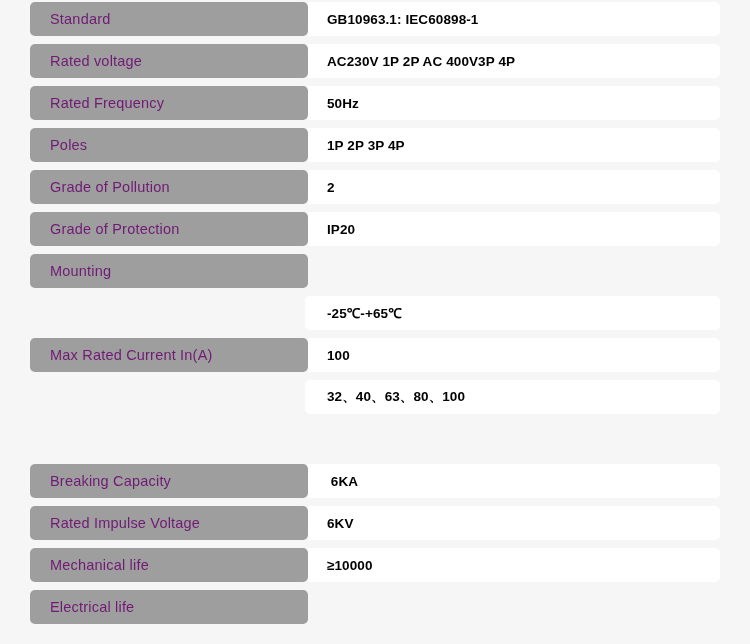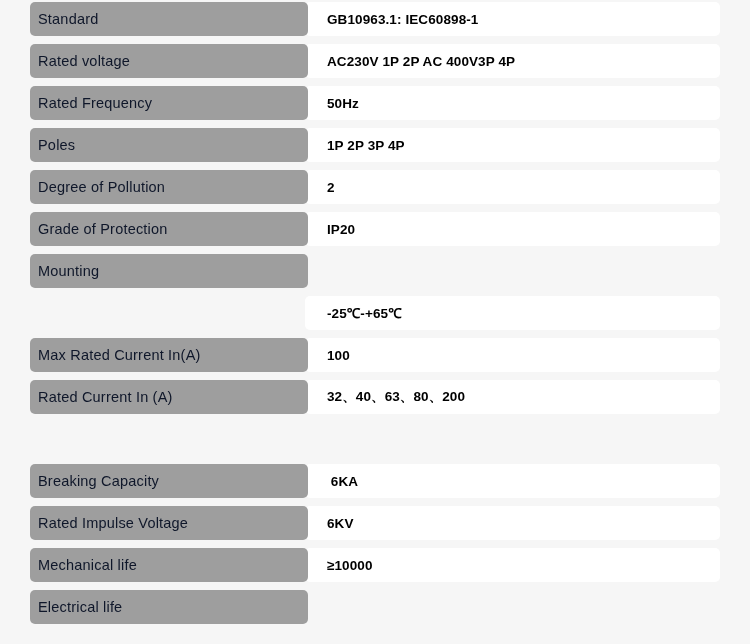--- a/index.html
+++ b/index.html
@@ -48,26 +48,26 @@
 
   .label-cell {
     position: absolute;
     left: 30px;
     top: 0;
     width: 278px;
     height: 34px;
     background: #9e9e9e;
     border-radius: 5px;
     box-sizing: border-box;
-    padding-left: 8px;
+    padding-left: 20px;
     display: flex;
     align-items: center;
     font-size: 14.5px;
     font-weight: normal;
-    color: #0f172a;
+    color: #701a75;
     letter-spacing: 0.2px;
     white-space: pre;
     z-index: 2;
   }
 </style>
 </head>
 <body>
 
 <div id="spec-table">
     <div class="spec-row">
@@ -81,39 +81,38 @@
     <div class="spec-row">
       <div class="value-cell">50Hz</div>
       <div class="label-cell">Rated Frequency</div>
     </div>
     <div class="spec-row">
       <div class="value-cell">1P 2P 3P 4P</div>
       <div class="label-cell">Poles</div>
     </div>
     <div class="spec-row">
       <div class="value-cell">2</div>
-      <div class="label-cell">Degree of Pollution</div>
+      <div class="label-cell">Grade of Pollution</div>
     </div>
     <div class="spec-row">
       <div class="value-cell">IP20</div>
       <div class="label-cell">Grade of Protection</div>
     </div>
     <div class="spec-row">
       <div class="label-cell">Mounting</div>
     </div>
     <div class="spec-row">
       <div class="value-cell">-25℃-+65℃</div>
     </div>
     <div class="spec-row">
       <div class="value-cell">100</div>
       <div class="label-cell">Max Rated Current In(A)</div>
     </div>
     <div class="spec-row">
-      <div class="value-cell">32、40、63、80、200</div>
-      <div class="label-cell">Rated Current In (A)</div>
+      <div class="value-cell">32、40、63、80、100</div>
     </div>
     <div class="spec-row">
     </div>
     <div class="spec-row">
       <div class="value-cell"> 6KA</div>
       <div class="label-cell">Breaking Capacity</div>
     </div>
     <div class="spec-row">
       <div class="value-cell">6KV</div>
       <div class="label-cell">Rated Impulse Voltage</div>

